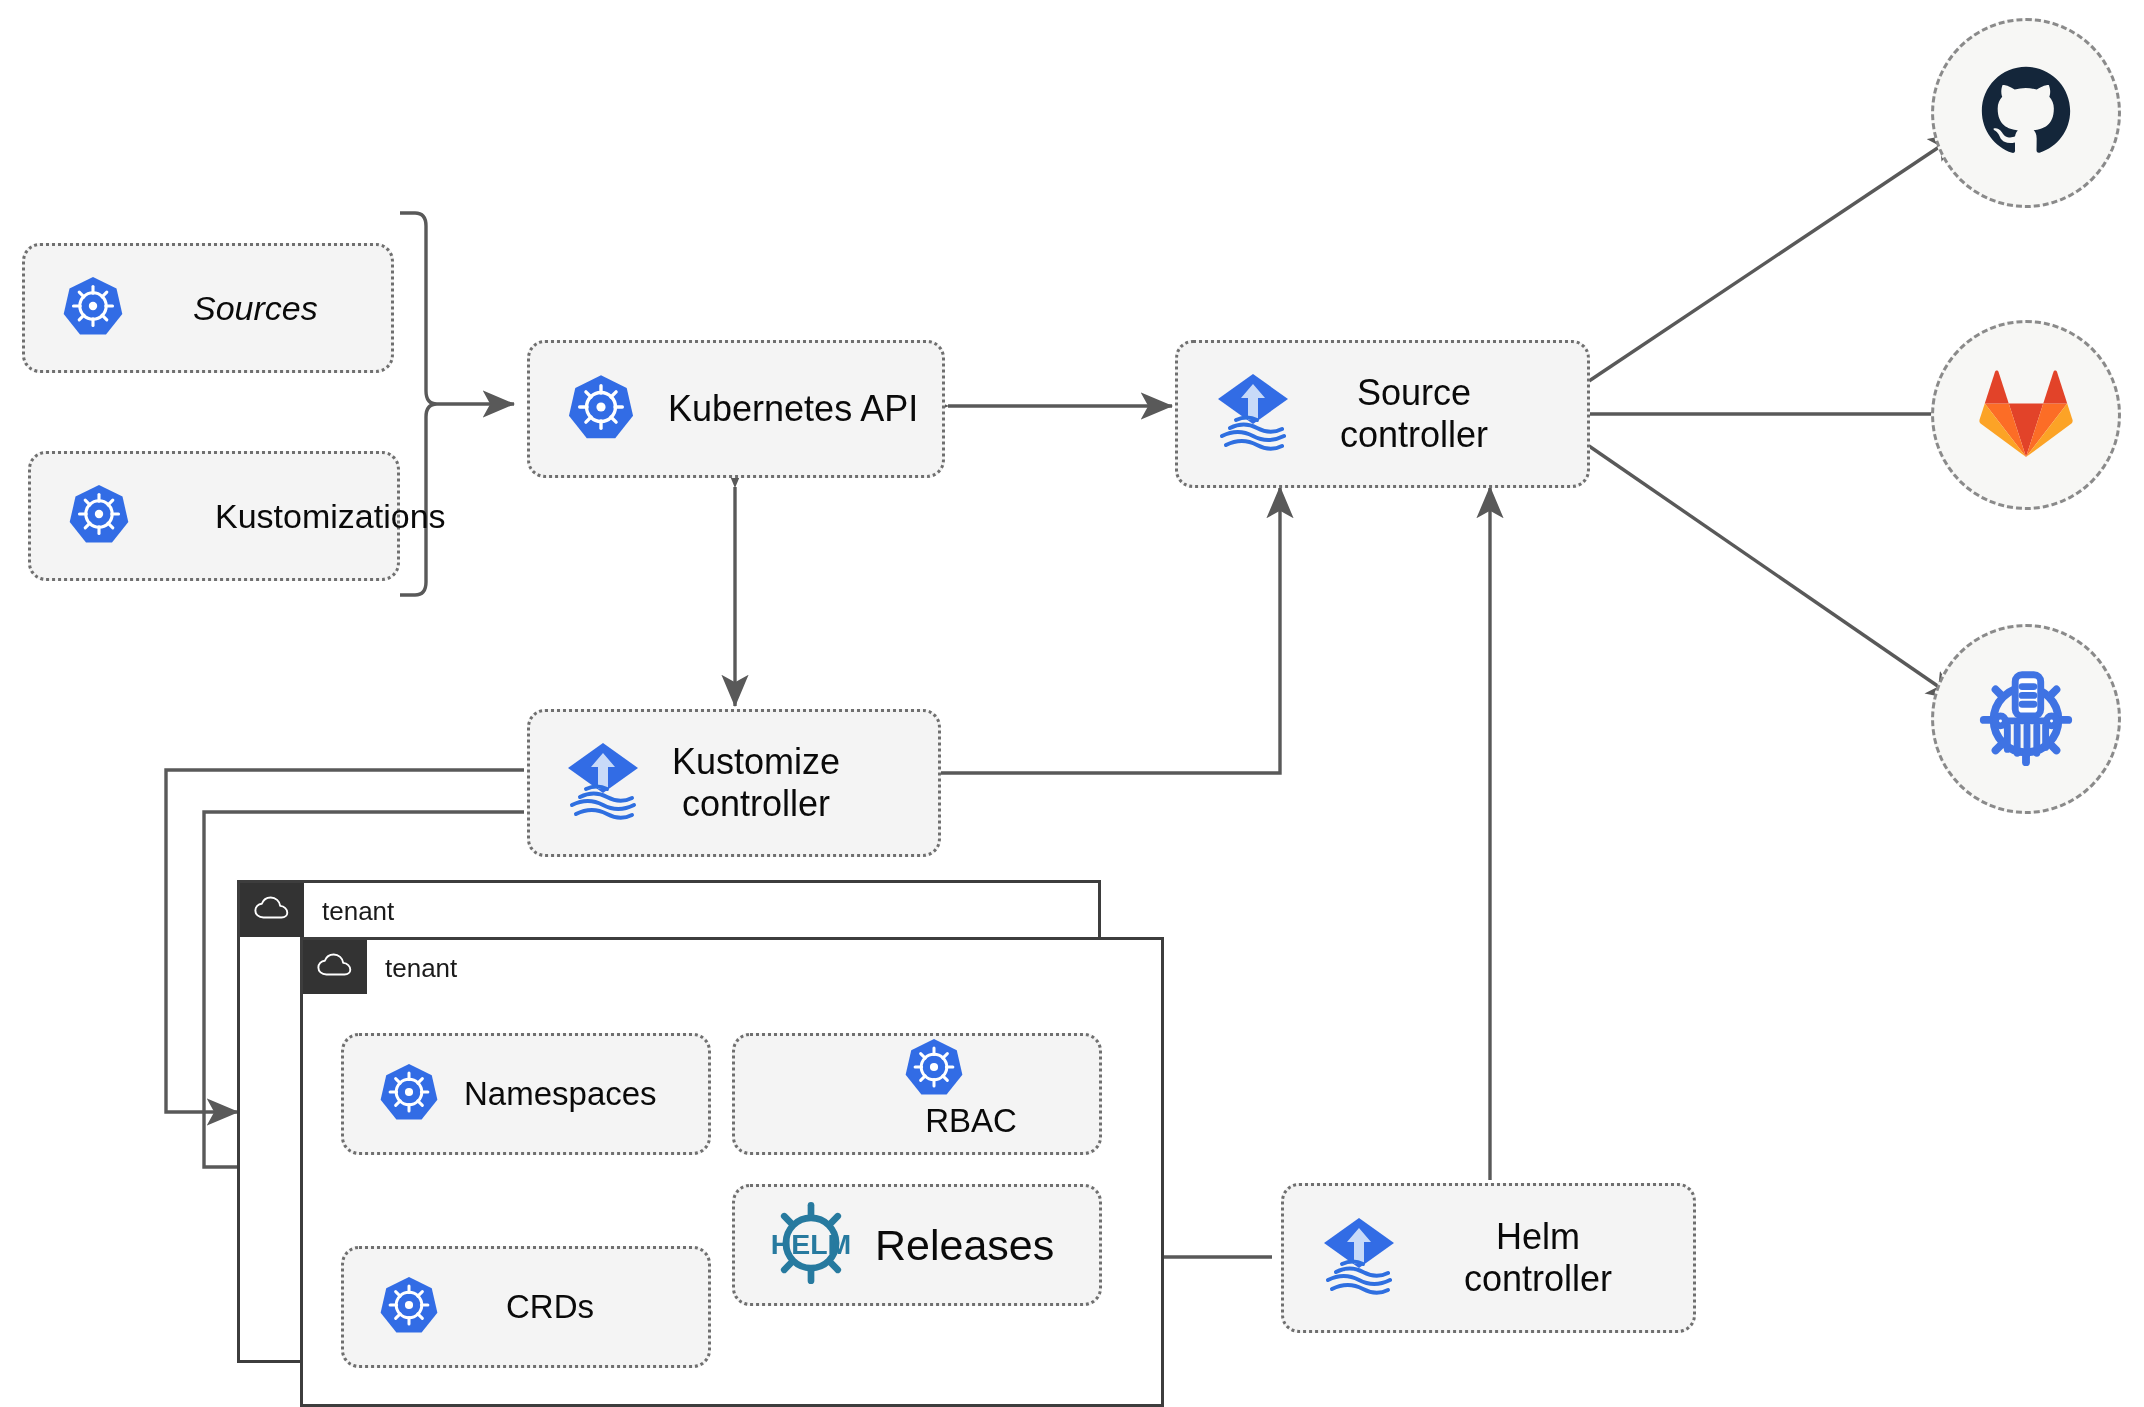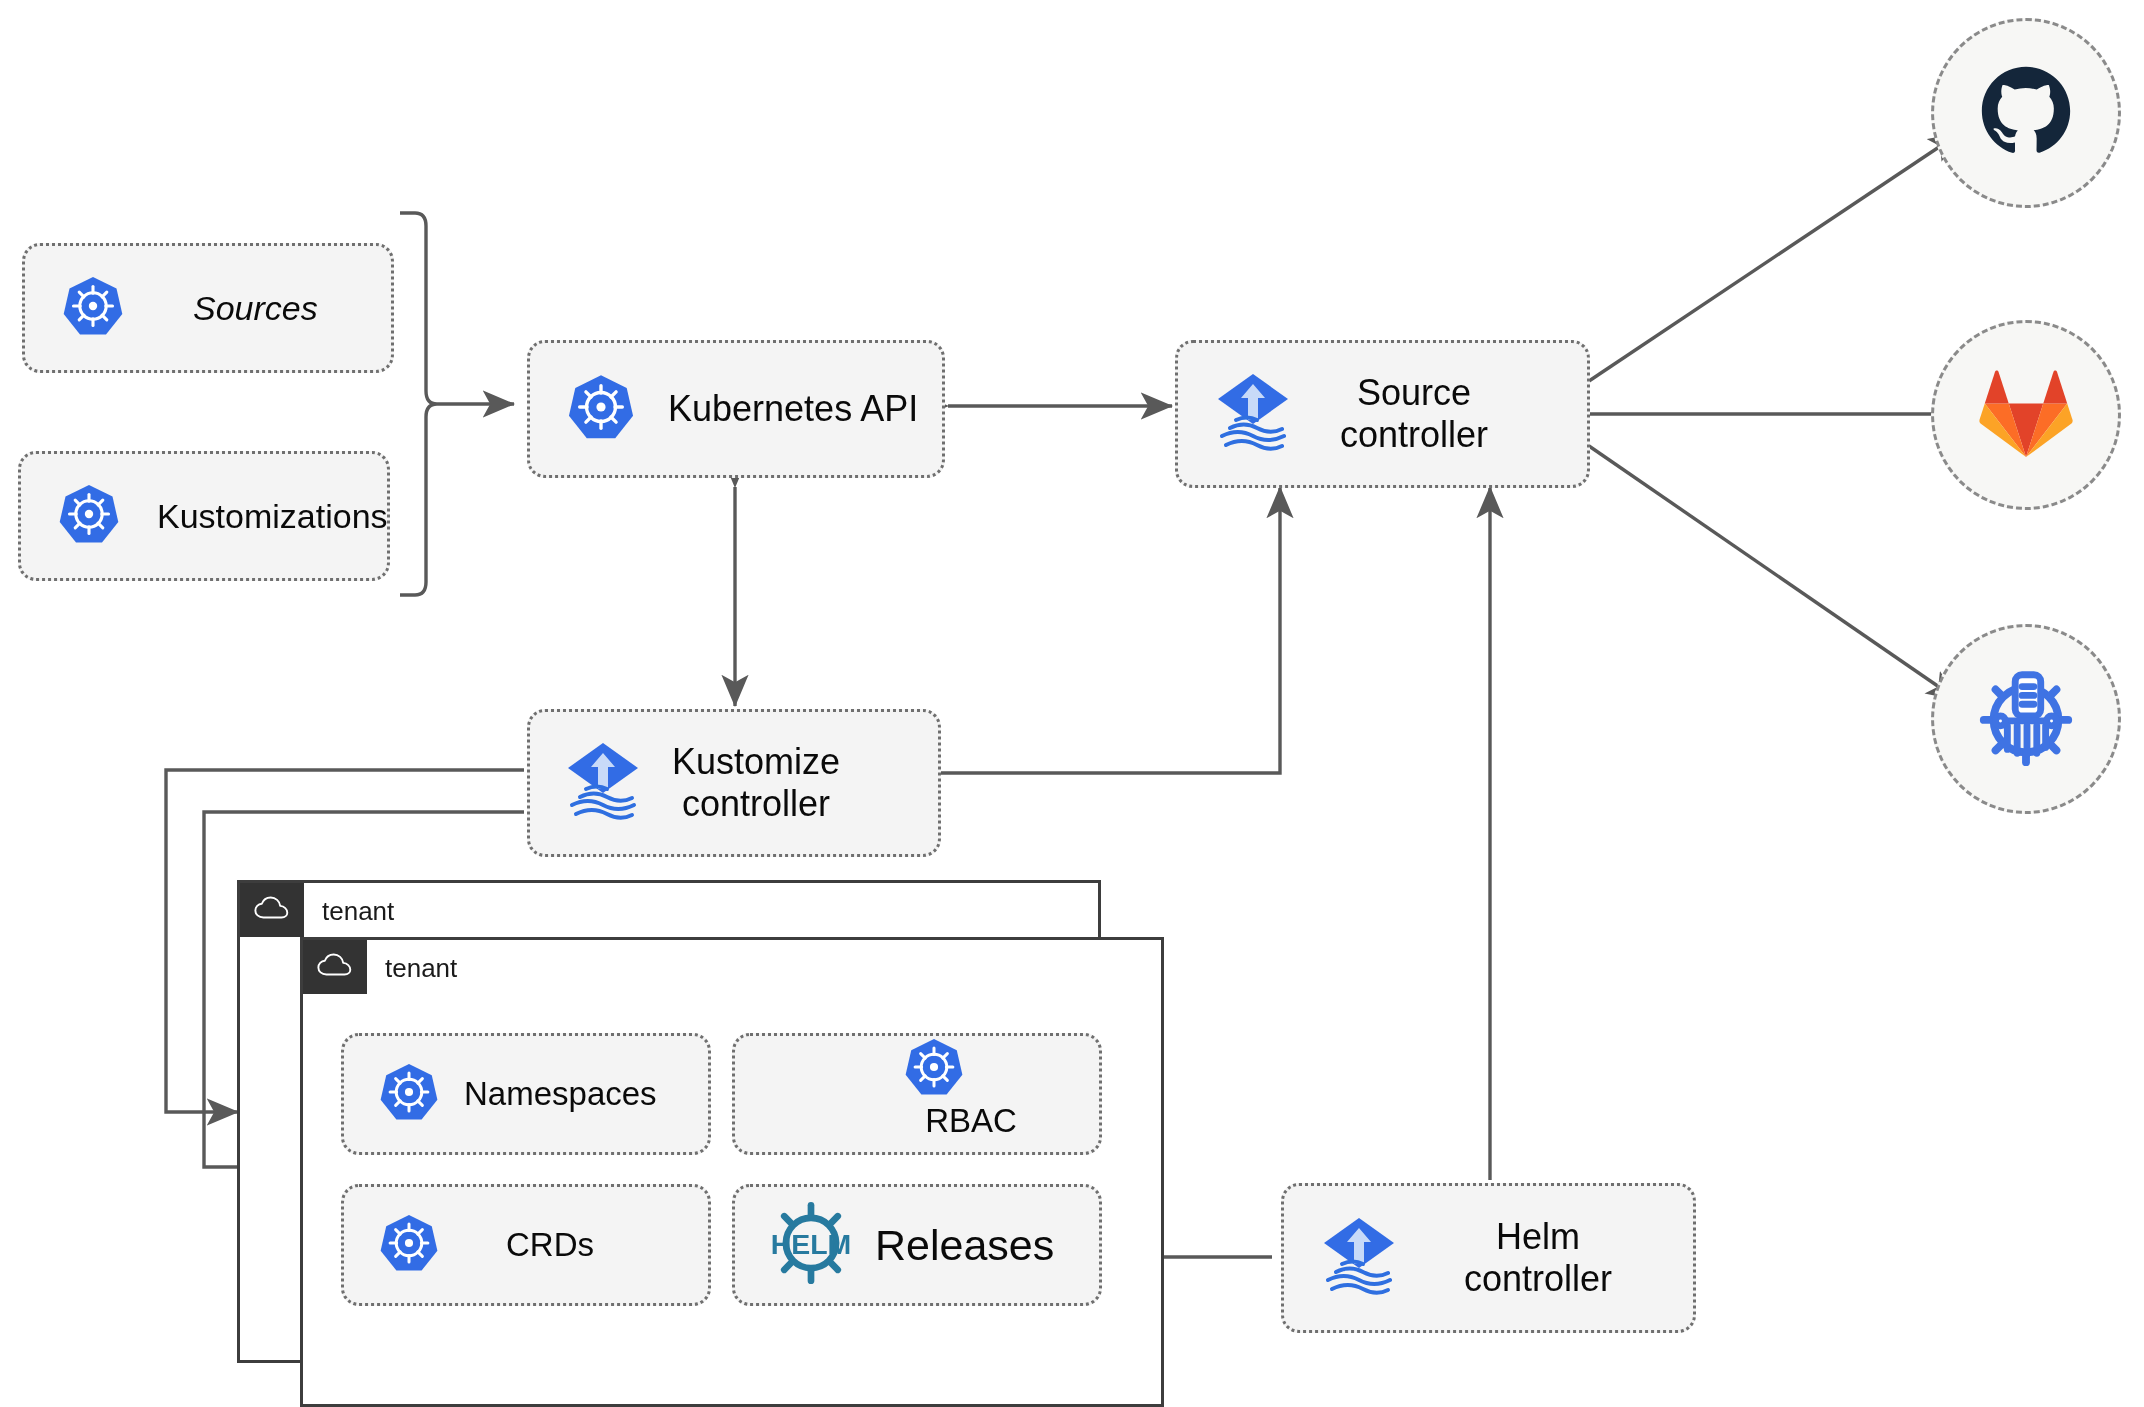--- a/index.html
+++ b/index.html
@@ -111,21 +111,21 @@
           <line x1="41.1" y1="41.1" x2="45.8" y2="45.8"></line>
           <line x1="45.8" y1="18.2" x2="41.1" y2="22.9"></line>
           <line x1="22.9" y1="41.1" x2="18.2" y2="45.8"></line>
         </g>
         <circle cx="32" cy="32" r="4.2" fill="#ffffff"></circle>
       </svg>
     </span>
     <span class="lbl" style="font-size:34px;margin-left:68px;font-style:italic;">Sources</span>
   </div>
 
-  <div class="card" style="left:18px;top:451px;width:372px;height:130px;padding-left:36px;">
+  <div class="card" style="left:28px;top:451px;width:372px;height:130px;padding-left:36px;gap:48px;">
     <span class="ico">
       <svg width="64" height="64" viewBox="0 0 64 64">
         <path d="M32 3 L55.5 14.6 L61.3 40.1 L45 60.5 L19 60.5 L2.7 40.1 L8.5 14.6 Z" fill="#326ce5"></path>
         <g fill="none" stroke="#ffffff" stroke-width="3.1" stroke-linecap="round">
           <circle cx="32" cy="32" r="13.2"></circle>
           <line x1="32" y1="12.5" x2="32" y2="19.2"></line>
           <line x1="32" y1="44.8" x2="32" y2="51.5"></line>
           <line x1="12.5" y1="32" x2="19.2" y2="32"></line>
           <line x1="44.8" y1="32" x2="51.5" y2="32"></line>
           <line x1="18.2" y1="18.2" x2="22.9" y2="22.9"></line>
@@ -332,21 +332,21 @@
             <line x1="41.1" y1="41.1" x2="45.8" y2="45.8"></line>
           <line x1="45.8" y1="18.2" x2="41.1" y2="22.9"></line>
             <line x1="22.9" y1="41.1" x2="18.2" y2="45.8"></line>
         </g>
         <circle cx="32" cy="32" r="4.2" fill="#ffffff"></circle>
       </svg>
     </span>
     <span class="lbl" style="font-size:33px;margin-left:74px;">RBAC</span>
   </div>
 
-  <div class="card" style="left:341px;top:1184px;width:370px;height:122px;padding-left:34px;">
+  <div class="card" style="left:341px;top:1246px;width:370px;height:122px;padding-left:34px;">
     <span class="ico">
       <svg width="62" height="62" viewBox="0 0 64 64">
         <path d="M32 3 L55.5 14.6 L61.3 40.1 L45 60.5 L19 60.5 L2.7 40.1 L8.5 14.6 Z" fill="#326ce5"></path>
         <g fill="none" stroke="#ffffff" stroke-width="3.1" stroke-linecap="round">
           <circle cx="32" cy="32" r="13.2"></circle>
           <line x1="32" y1="12.5" x2="32" y2="19.2"></line>
             <line x1="32" y1="44.8" x2="32" y2="51.5"></line>
           <line x1="12.5" y1="32" x2="19.2" y2="32"></line>
             <line x1="44.8" y1="32" x2="51.5" y2="32"></line>
           <line x1="18.2" y1="18.2" x2="22.9" y2="22.9"></line>

